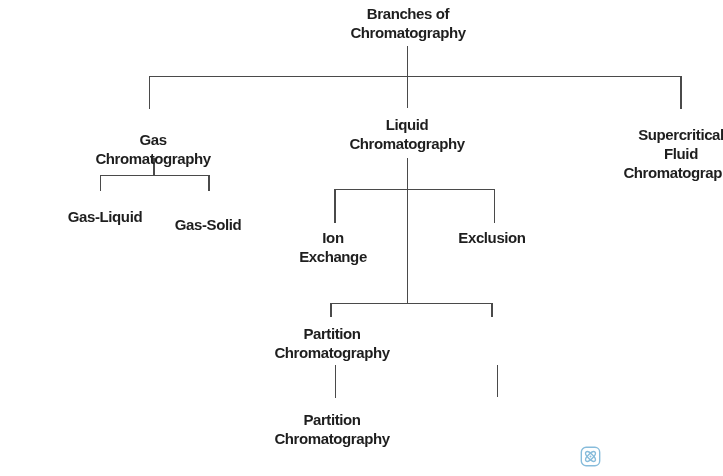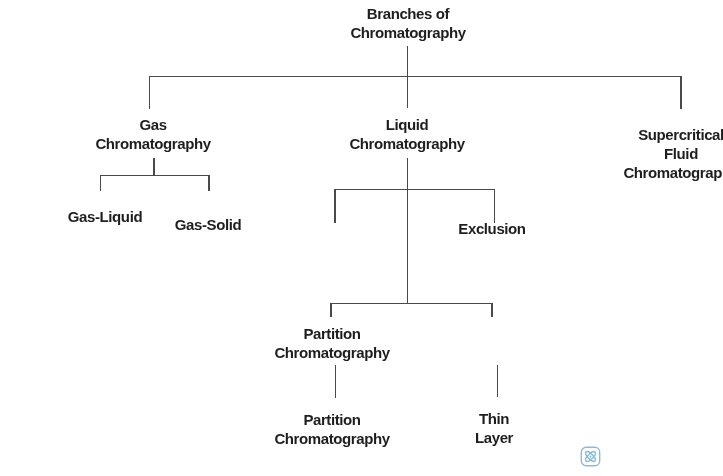--- a/index.html
+++ b/index.html
@@ -74,36 +74,36 @@
 
   <div class="hline" style="left:293px;   top:302.5px; width:162.5px;"></div>
   <div class="vline" style="left:293px;   top:302.5px; height:14px;"></div>
   <div class="vline" style="left:454px;   top:302.5px; height:14px;"></div>
 
   <div class="vline" style="left:297.5px; top:365px;  height:33px;"></div>
   <div class="vline" style="left:459.5px; top:365px;  height:32px;"></div>
 
   <div class="label" style="left:371px; top:4px;">Branches of
 Chromatography</div>
-  <div class="label" style="left:116px; top:115px;">Gas
+  <div class="label" style="left:116px; top:130px;">Gas
 Chromatography</div>
   <div class="label" style="left:370px; top:115px;">Liquid
 Chromatography</div>
   <div class="label" style="left:644px; top:125px;">Supercritical
 Fluid
 Chromatography</div>
   <div class="label" style="left:68px;  top:207px;">Gas-Liquid</div>
   <div class="label" style="left:171px; top:215px;">Gas-Solid</div>
-  <div class="label" style="left:455px; top:219px;">Exclusion</div>
+  <div class="label" style="left:296px; top:228px;">Ion
+Exchange</div>
+  <div class="label" style="left:455px; top:228px;">Exclusion</div>
   <div class="label" style="left:295px; top:324px;">Partition
 Chromatography</div>
   <div class="label" style="left:295px; top:410px;">Partition
 Chromatography</div>
-  <div class="label" style="left:457px; top:409px;">Thin
-Layer</div>
 
   <div class="logo">
     <span style="display:inline-flex;">
       <svg width="21" height="21" viewBox="0 0 24 24" fill="none" stroke="#87bcdb" stroke-width="1.6">
         <rect x="1.5" y="1.5" width="21" height="21" rx="5.5"></rect>
         <ellipse cx="12" cy="12" rx="7.2" ry="3" transform="rotate(45 12 12)"></ellipse>
         <ellipse cx="12" cy="12" rx="7.2" ry="3" transform="rotate(-45 12 12)"></ellipse>
         <circle cx="12" cy="12" r="1.1" fill="#87bcdb" stroke="none"></circle>
       </svg>
     </span>

